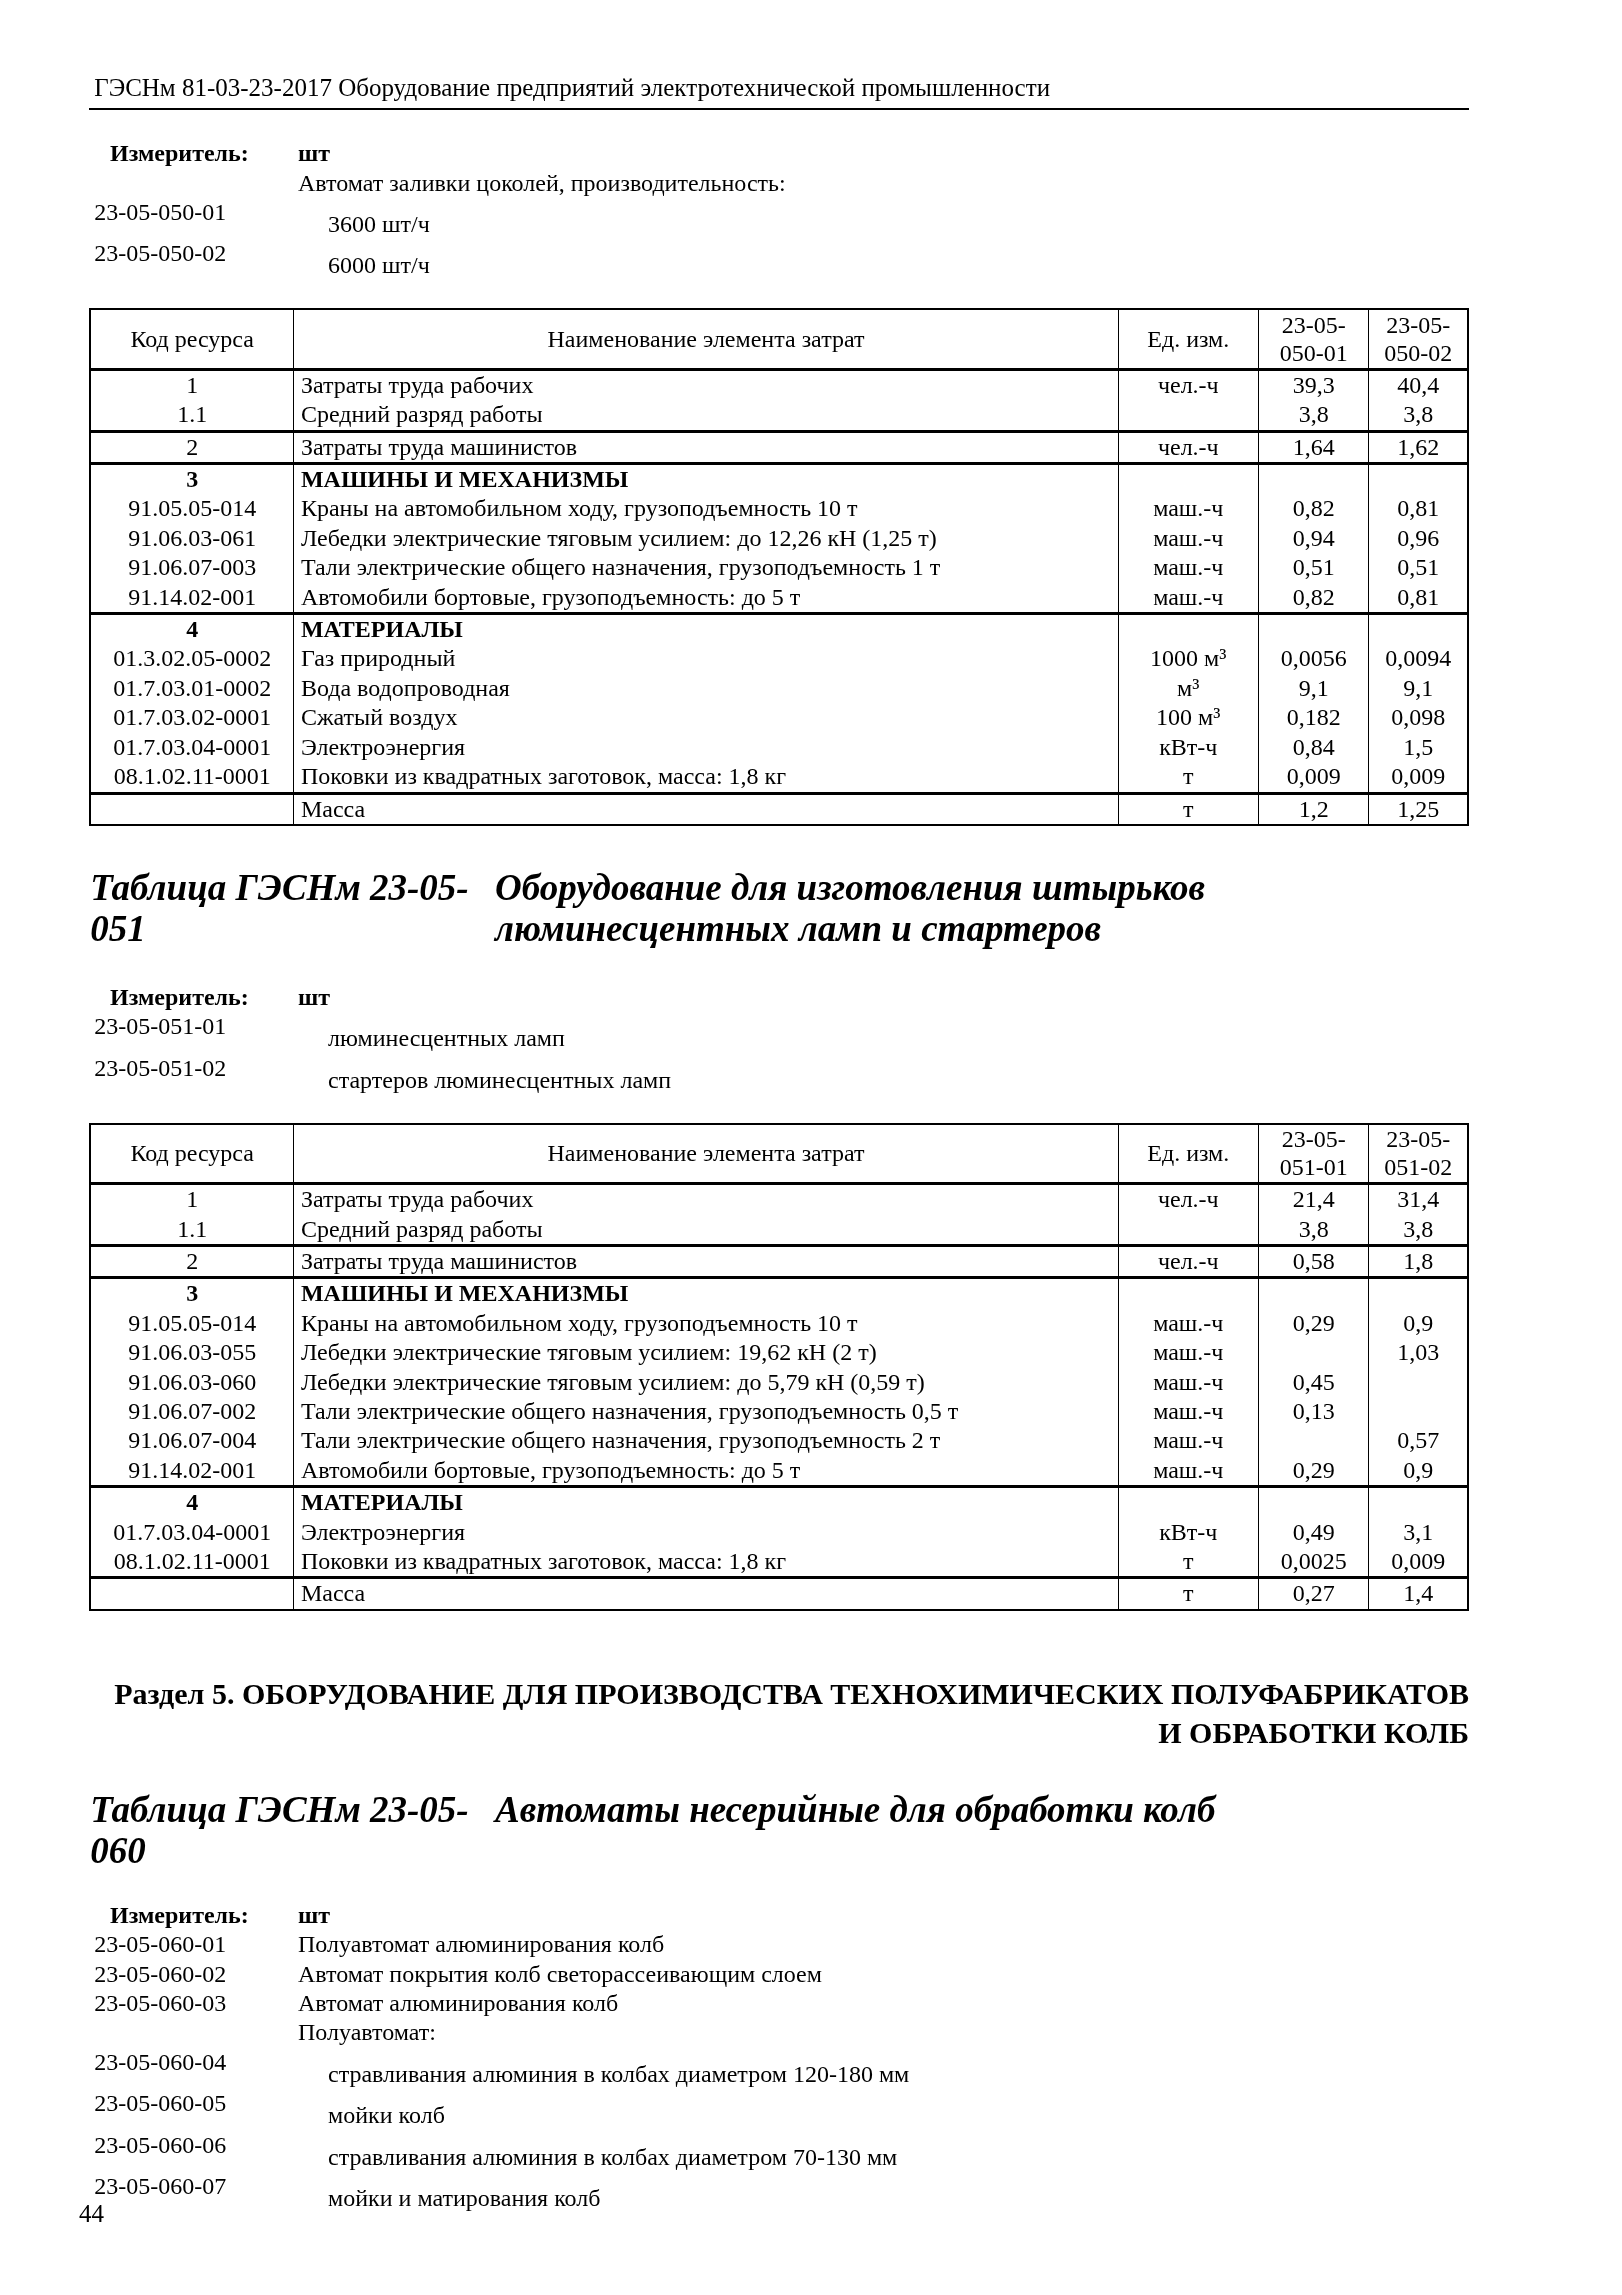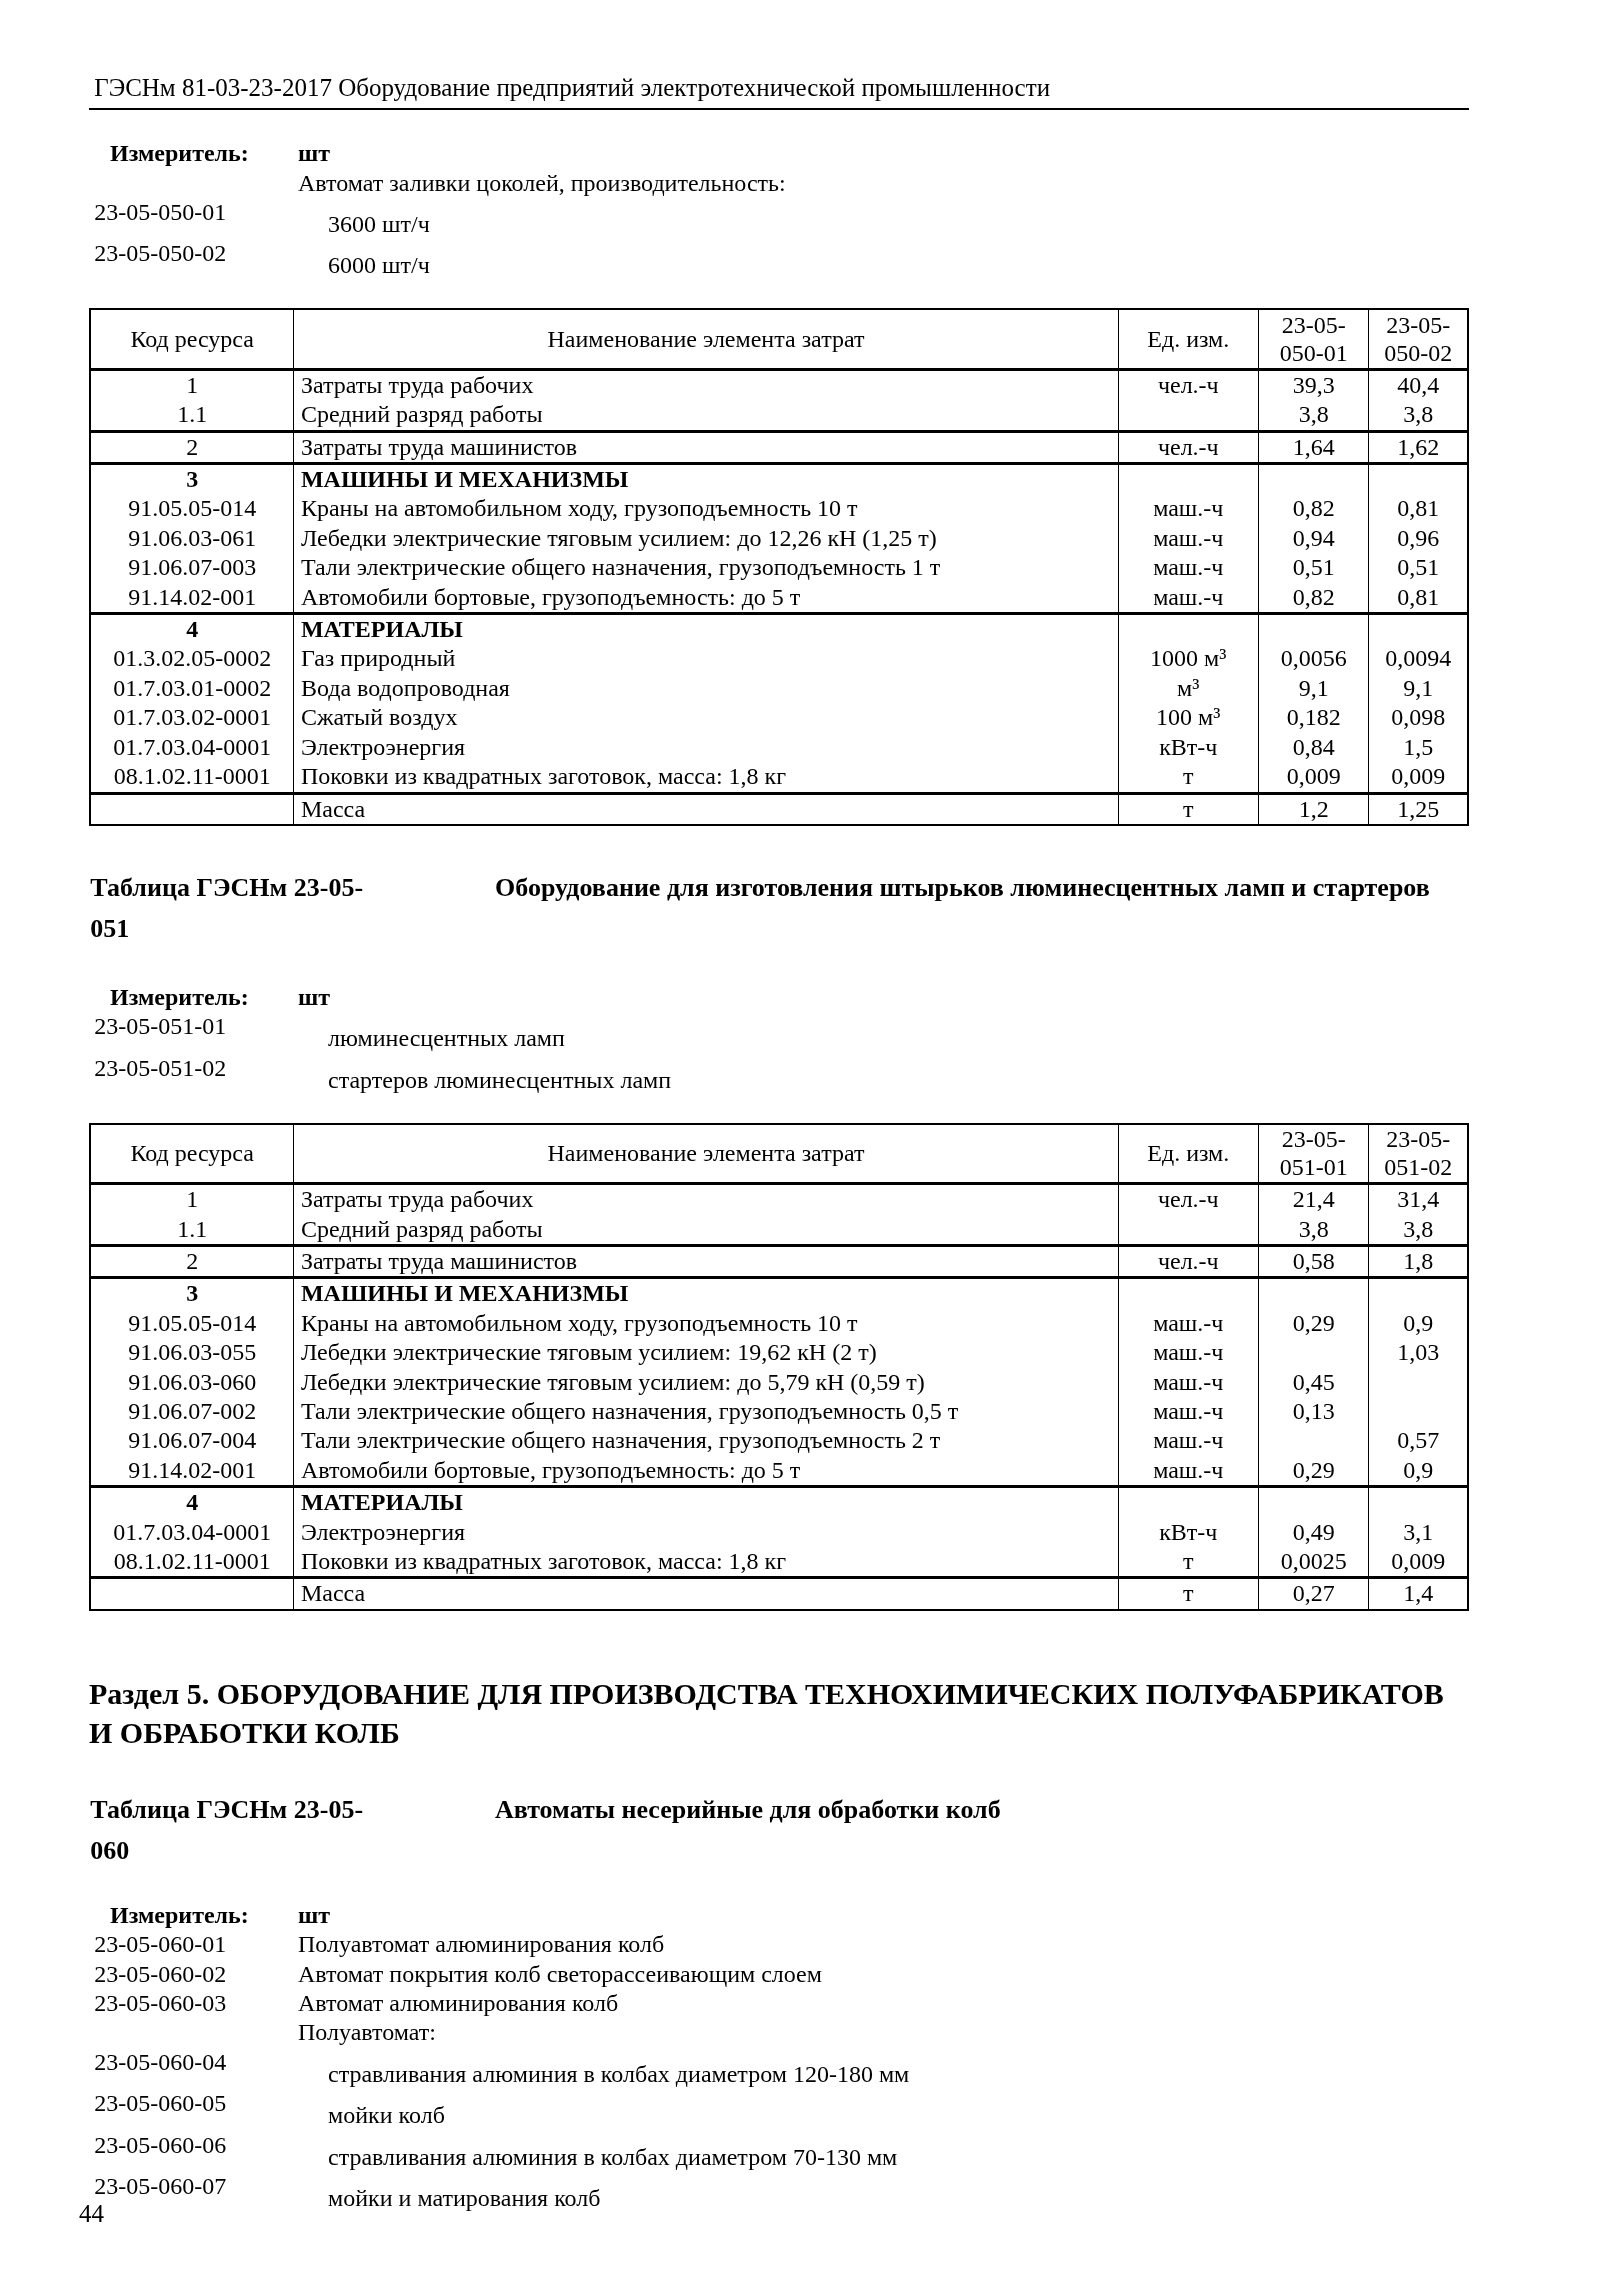--- a/index.html
+++ b/index.html
@@ -41,28 +41,28 @@
     border-left: 1.3px solid #000; border-right: 1.3px solid #000;
     border-top: 0; border-bottom: 0;
     line-height: 29.4px; padding: 0 3.9px; vertical-align: middle;
   }
   .norm-table tr.sep td { border-top: 3.9px solid #000; }
   .norm-table tr.bold td { font-weight: bold; }
   td.c-code { text-align: center; }
   td.c-name { text-align: left; padding-left: 6.5px; }
   td.c-unit, td.c-v { text-align: center; }
 
-  .table-caption { display: flex; font-size: 26px; font-weight: bold; line-height: 41px; }
+  .table-caption { display: flex; font-size: 37px; font-weight: bold; line-height: 41px; font-style: italic; }
   .tc-051 { margin-top: 41px; }
   .tc-060 { margin-top: 37px; }
   .caption-label { width: 406px; flex: none; padding-left: 1.3px; }
   .caption-title { flex: 1; max-width: 968px; }
 
   .section-heading {
-    margin-top: 63px; text-align: left;
+    margin-top: 63px; text-align: right;
     font-size: 30px; font-weight: bold; line-height: 39px;
   }
 
   .page-number { position: absolute; left: 79px; top: 2200px; font-size: 25px; }
 </style>
 </head>
 <body>
 
 <div class="content">
 

